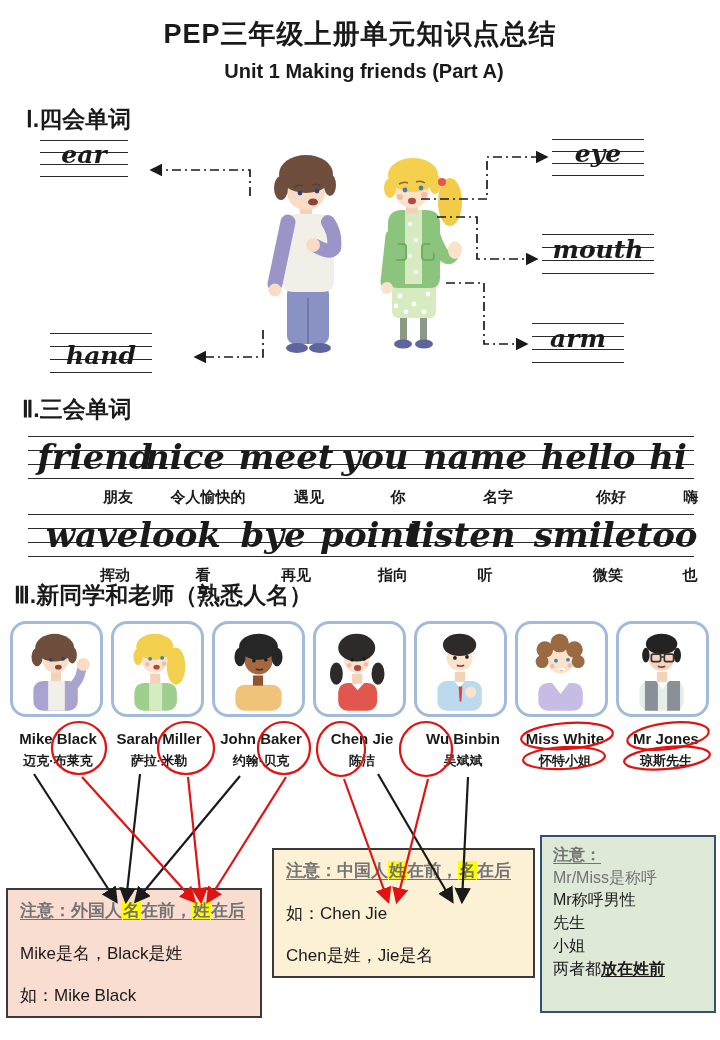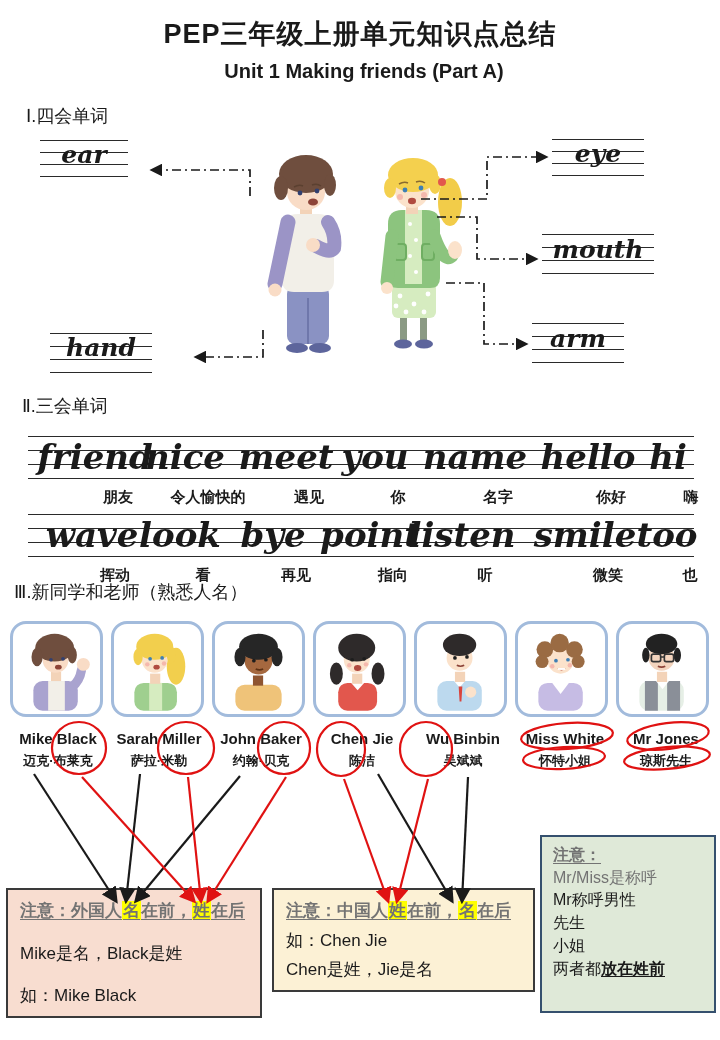--- a/index.html
+++ b/index.html
@@ -1,20 +1,20 @@
 <!DOCTYPE html>
 <html><head>
 <meta charset="utf-8">
 <style>
   html,body{margin:0;padding:0;background:#ffffff;}
   body{width:720px;height:1040px;position:relative;font-family:"Liberation Sans",sans-serif;color:#1a1a1a;overflow:hidden;}
   .abs{position:absolute;}
   .title{position:absolute;left:0;top:16px;width:720px;text-align:center;font-size:27px;font-weight:bold;letter-spacing:1px;}
   .subtitle{position:absolute;left:4px;top:60px;width:720px;text-align:center;font-size:20px;font-weight:bold;}
-  .sec-h{position:absolute;font-size:18px;font-weight:normal;white-space:nowrap;}
+  .sec-h{position:absolute;font-size:23px;font-weight:bold;white-space:nowrap;}
   
   .guide{position:absolute;}
   .guide .gl{position:absolute;left:0;right:0;height:0;border-top:1.4px solid #2a2a2a;}
   .cw{position:absolute;left:50%;transform:translateX(-50%);font-family:"DejaVu Serif",serif;font-style:italic;font-weight:bold;font-size:25px;line-height:1;white-space:nowrap;}
   .cwb{position:absolute;transform:translateX(-50%);font-family:"DejaVu Serif",serif;font-style:italic;font-weight:bold;font-size:34px;line-height:1;white-space:nowrap;top:4px;}
   .zh{position:absolute;transform:translateX(-50%);font-size:15px;font-weight:600;top:52px;white-space:nowrap;margin-left:23px;}
   
   .card{position:absolute;top:621px;width:93px;height:96px;background:#ffffff;border:3px solid #a2bbdc;border-radius:16px;box-sizing:border-box;overflow:hidden;}
   .cname{position:absolute;top:730px;width:116px;text-align:center;font-size:15px;font-weight:bold;white-space:nowrap;}
   .czh{position:absolute;top:752px;width:116px;text-align:center;font-size:13px;font-weight:600;white-space:nowrap;}
@@ -65,21 +65,21 @@
     <i class="gl" style="top:13px"></i>
     <i class="gl" style="top:26px"></i>
     <i class="gl" style="top:39px"></i>
   <span class="cw" style="top:3px;">arm</span>
 </div>
 <div class="guide" style="left:50px;top:333px;width:102px;height:39px;">
   <i class="gl" style="top:0"></i>
     <i class="gl" style="top:13px"></i>
     <i class="gl" style="top:26px"></i>
     <i class="gl" style="top:39px"></i>
-  <span class="cw" style="top:2px;font-style:italic;">hand</span>
+  <span class="cw" style="top:10px;font-style:italic;">hand</span>
 </div>
 
 <div class="abs" style="left:228px;top:148px;">
 <svg width="270" height="242" viewBox="0 0 270 242">
 
   <g>
     <rect x="59" y="138" width="42" height="58" rx="8" fill="#8a92c3"></rect>
     <line x1="80" y1="150" x2="80" y2="196" stroke="#6f77ab" stroke-width="2"></line>
     <ellipse cx="69" cy="200" rx="11" ry="5" fill="#5d659c"></ellipse>
     <ellipse cx="92" cy="200" rx="11" ry="5" fill="#5d659c"></ellipse>
@@ -314,21 +314,21 @@
 <div class="czh" style="left:405px;">吴斌斌</div>
 <div class="czh" style="left:507px;">怀特小姐</div>
 <div class="czh" style="left:608px;">琼斯先生</div>
 
 <div class="note" style="left:6px;top:888px;width:256px;height:130px;background:#f8ddd0;">
   <div class="note-h red u"><span>注意：外国人</span><span class="hl">名</span><span>在前，</span><span class="hl">姓</span><span>在后</span></div>
   <div class="note-l">Mike是名，Black是姓</div>
   <div class="note-l">如：Mike Black</div>
 </div>
 
-<div class="note" style="left:272px;top:888px;width:263px;height:104px;background:#fcf1d5;">
+<div class="note" style="left:272px;top:848px;width:263px;height:130px;background:#fcf1d5;">
   <div class="note-h red u"><span>注意：中国人</span><span class="hl">姓</span><span>在前，</span><span class="hl">名</span><span>在后</span></div>
   <div class="note-l">如：Chen Jie</div>
   <div class="note-l">Chen是姓，Jie是名</div>
 </div>
 
 <div class="tbox" style="left:540px;top:835px;width:176px;height:178px;background:#dfe9d8;">
   <div class="red u" style="font-weight:bold;">注意：</div>
   <div class="red">Mr/Miss是称呼</div>
   <div>Mr称呼男性</div>
   <div>先生</div>

